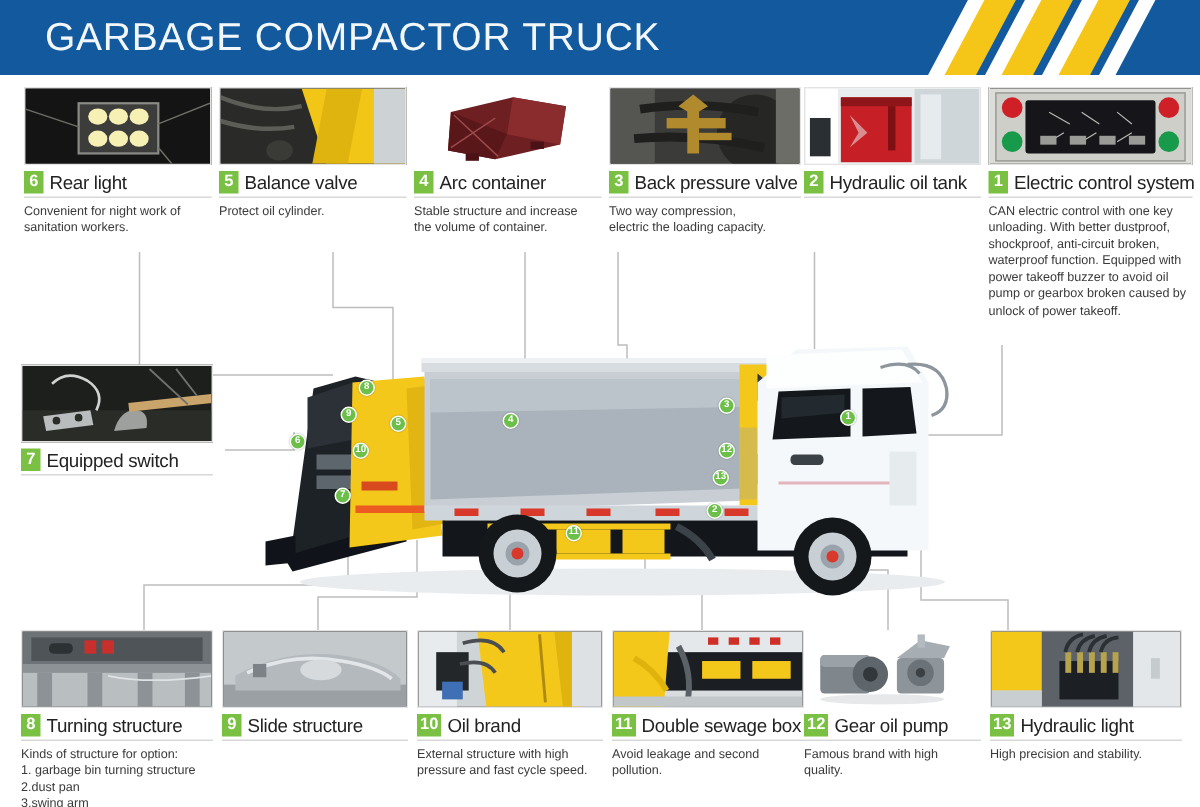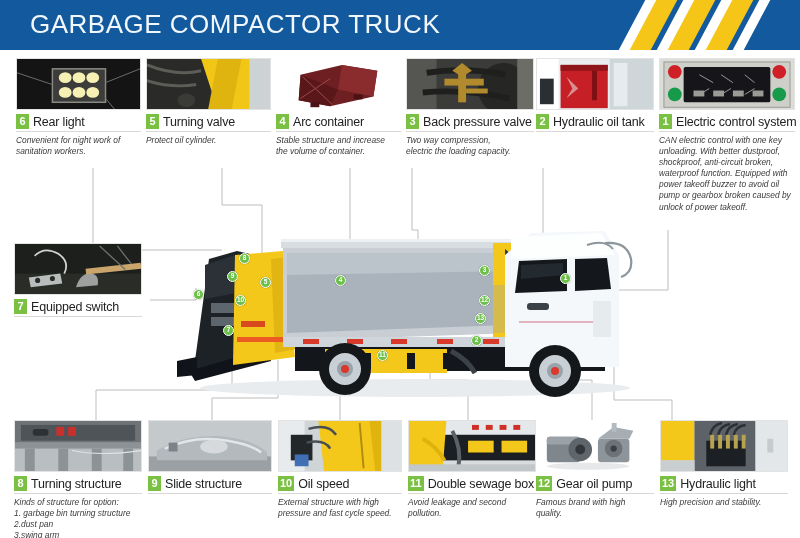--- a/index.html
+++ b/index.html
@@ -61,21 +61,21 @@
     font-size: 11px; font-weight: 700; line-height: 15px;
     text-align: center;
   }
   .card .title {
     font-size: 12.5px; color: #222; white-space: nowrap;
     letter-spacing: -.2px;
   }
   .card .desc {
     margin-top: 3px; font-size: 8.4px; line-height: 1.32; color: #3a3a3a;
   }
-  .card .desc span { display: block; font-style: italic; }
+  .card .desc span { display: block; }
 
   
   .truck-wrap { position: absolute; left: 175px; top: 225px; width: 470px; height: 190px; }
   .marker {
     position: absolute; width: 11px; height: 11px; border-radius: 50%;
     background: #6cc04a; border: 1.5px solid #ffffff;
     color: #ffffff; font-size: 6.5px; font-weight: 700;
     line-height: 8px; text-align: center;
     box-shadow: 0 0 1px rgba(0,0,0,.4);
   }
@@ -162,21 +162,21 @@
         <rect width="125" height="52" fill="#2a2a28"></rect>
         <path d="M55 0 L125 0 L125 52 L72 52 Z" fill="#f2c617"></path>
         <path d="M72 0 L96 0 L86 52 L62 52 Z" fill="#e0b40e"></path>
         <path d="M0 6 Q30 18 55 12 M0 22 Q26 30 50 26" stroke="#5d5d58" stroke-width="3" fill="none"></path>
         <ellipse cx="40" cy="42" rx="9" ry="7" fill="#3a3a36"></ellipse>
         <rect x="104" y="0" width="21" height="52" fill="#cdd2d4"></rect>
       </svg>
     </div>
     <div class="titlebar">
       <span class="badge">5</span>
-      <span class="title">Turning valve</span>
+      <span class="title">Balance valve</span>
     </div>
     <div class="desc">
       <span>Protect oil cylinder.</span>
     </div>
   </div>
 
   <div class="card" style="left:276px; top:58px; width:125px;">
     <div class="thumb" style="height:52px; background:#fff; border-color:#fff;">
       <svg class="ph" viewBox="0 0 125 52" preserveAspectRatio="none">
         <rect width="125" height="52" fill="#ffffff"></rect>
@@ -455,21 +455,21 @@
         <path d="M92 0 L104 0 L110 52 L98 52 Z" fill="#e0b40e"></path>
         <rect x="12" y="14" width="22" height="26" fill="#23272a"></rect>
         <rect x="16" y="34" width="14" height="12" fill="#3f6fb5"></rect>
         <path d="M30 8 Q50 2 58 14 M28 22 Q46 18 52 28" stroke="#4a4e52" stroke-width="2.5" fill="none"></path>
         <rect x="104" y="0" width="20" height="52" fill="#dde1e3"></rect>
         <path d="M82 2 L86 48" stroke="#b08a10" stroke-width="2" fill="none"></path>
       </svg>
     </div>
     <div class="titlebar">
       <span class="badge">10</span>
-      <span class="title">Oil speed</span>
+      <span class="title">Oil brand</span>
     </div>
     <div class="desc">
       <span>External structure with high</span>
       <span>pressure and fast cycle speed.</span>
     </div>
   </div>
 
   <div class="card" style="left:408px; top:420px; width:128px;">
     <div class="thumb" style="height:52px;">
       <svg class="ph" viewBox="0 0 128 52" preserveAspectRatio="none">

